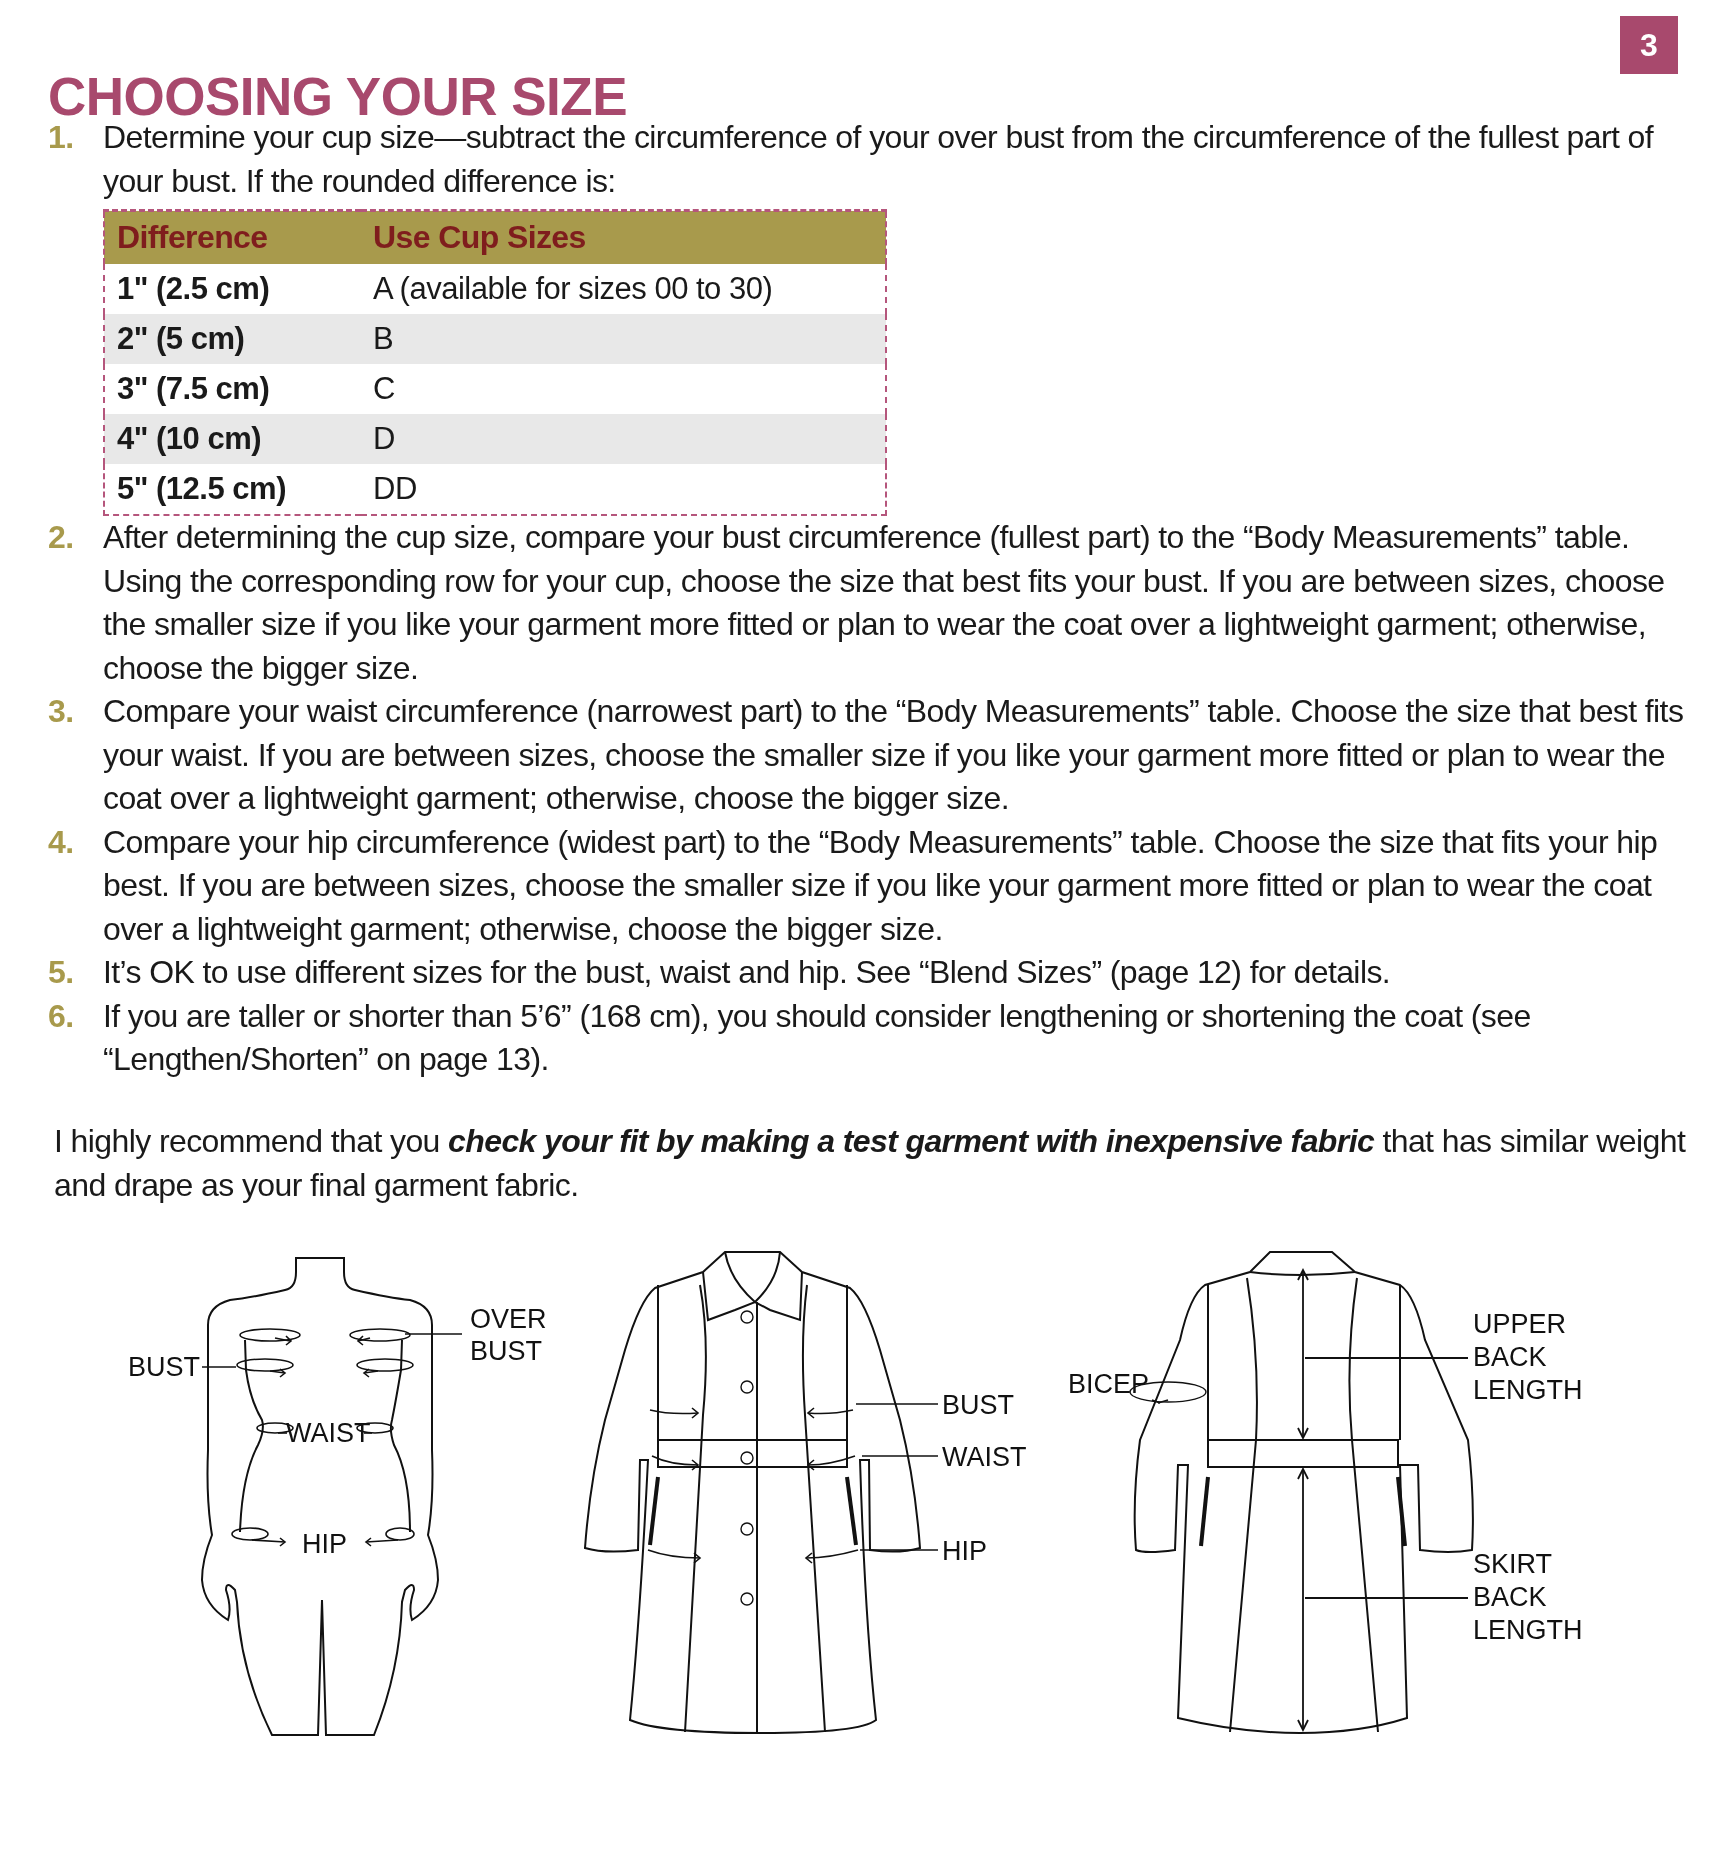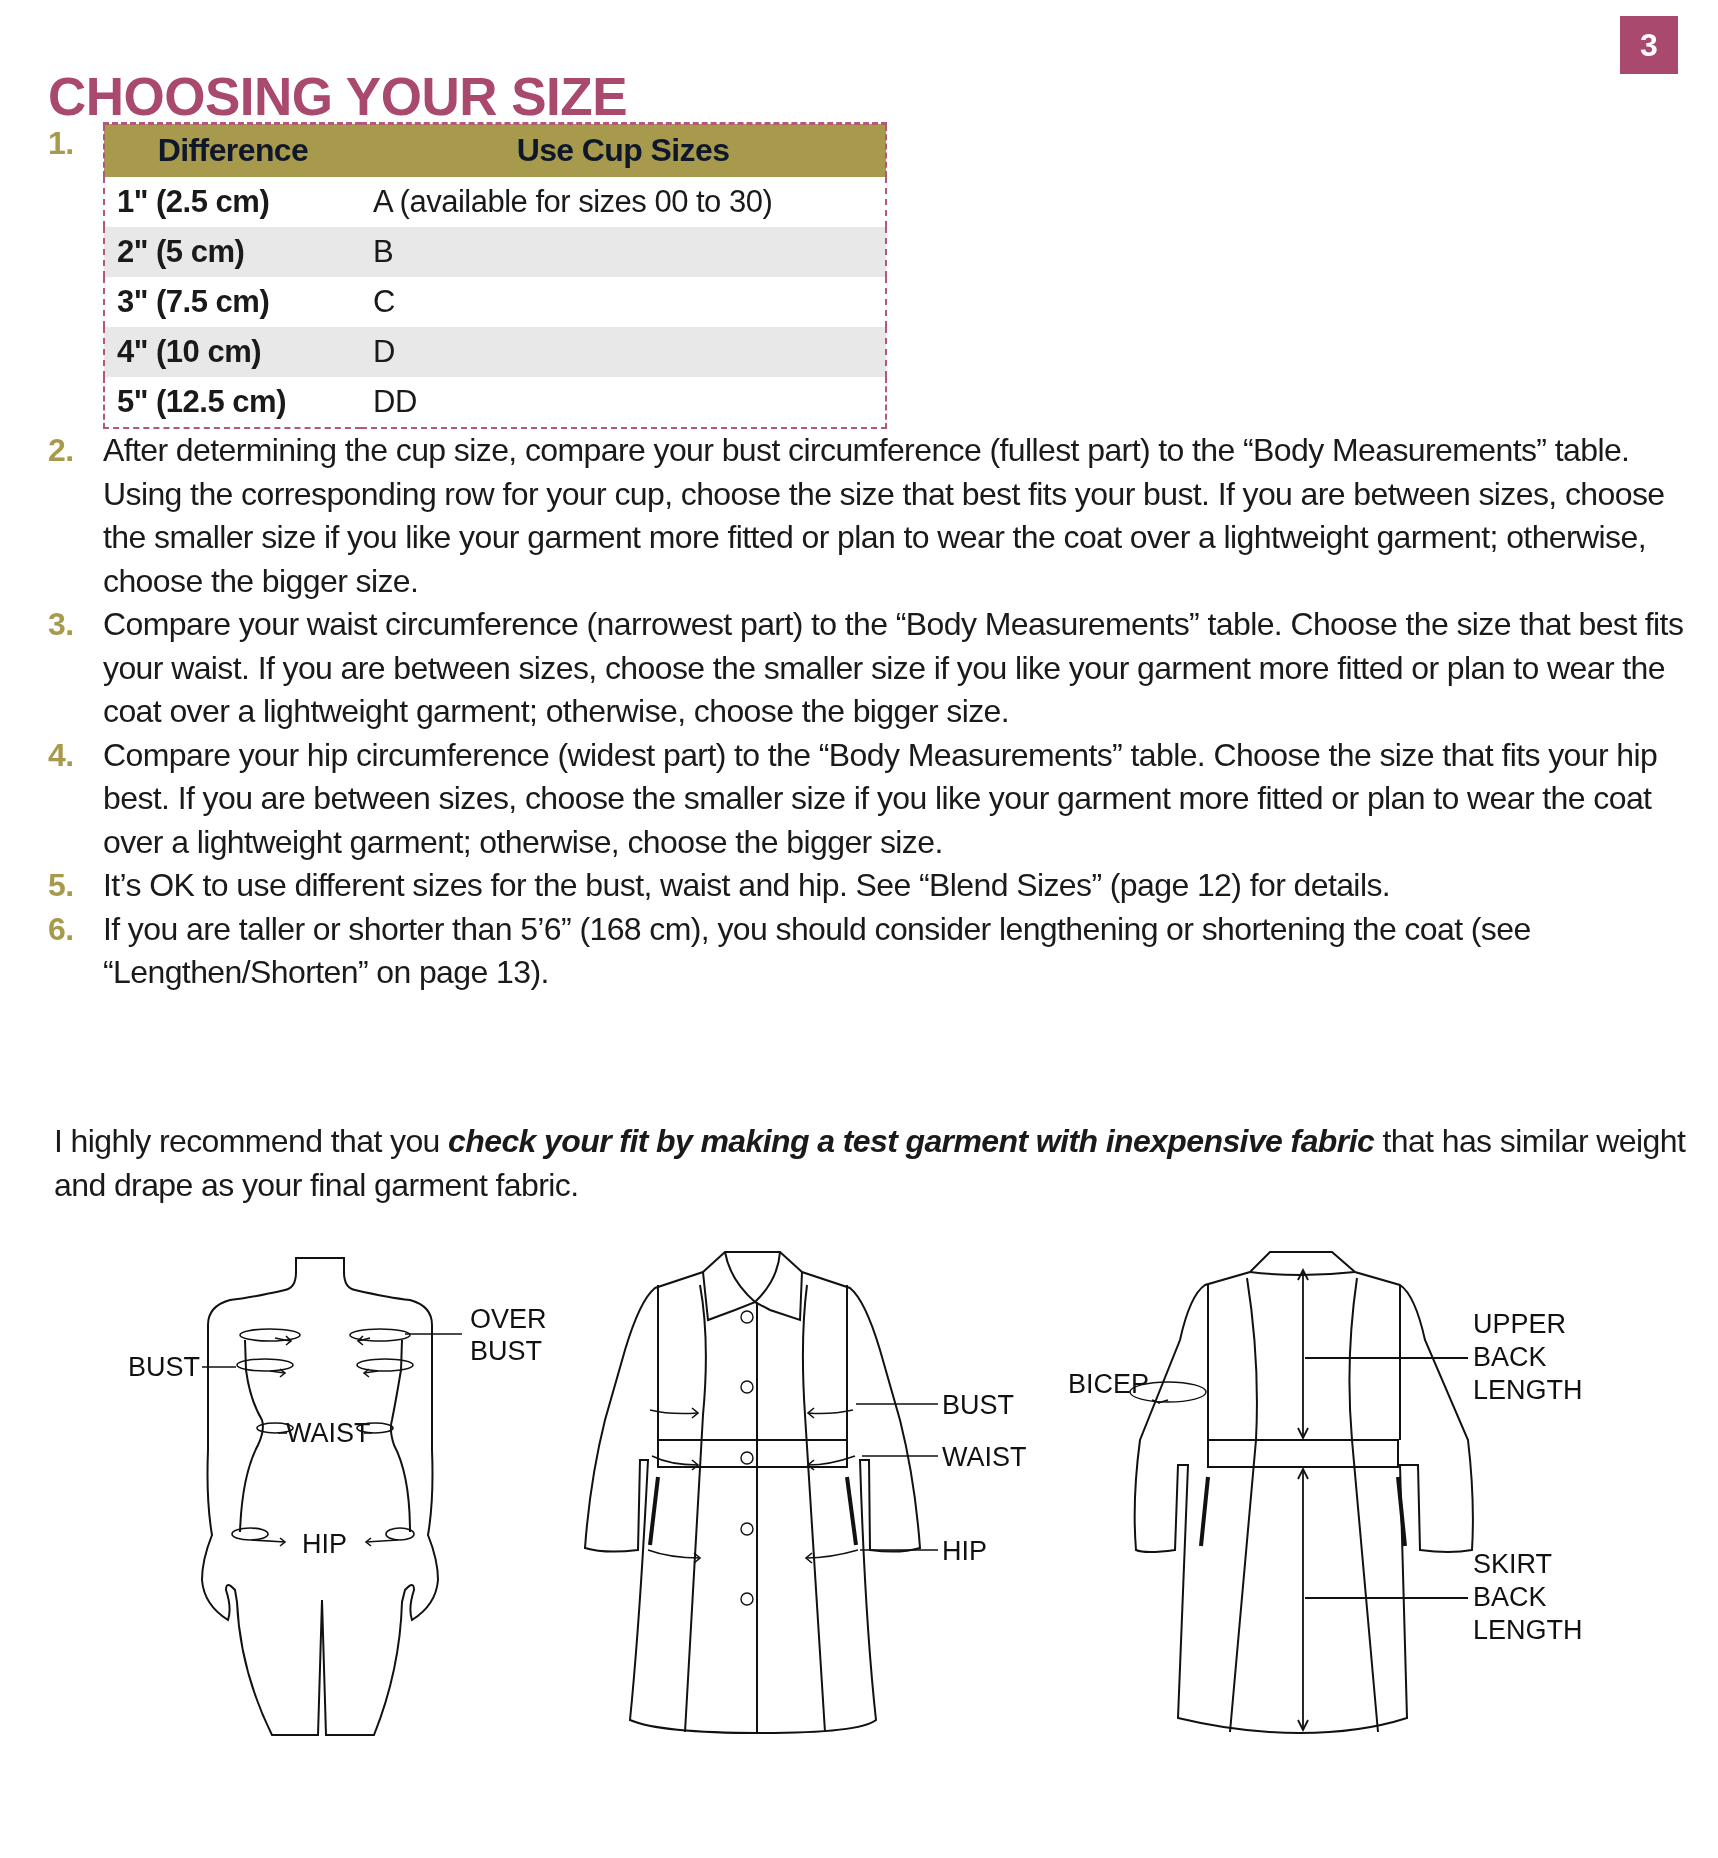--- a/index.html
+++ b/index.html
@@ -17,21 +17,21 @@
     font-size: 53px; font-weight: bold; color: #a8496d; letter-spacing: -0.5px;
   }
   .steps { position: absolute; left: 48px; top: 116px; width: 1640px; margin: 0; padding: 0; list-style: none; }
   .step { position: relative; padding-left: 55px; font-size: 32px; line-height: 43.5px; letter-spacing: -0.6px; }
   .step-num { position: absolute; left: 0; top: 0; color: #a89a4c; font-weight: bold; }
   .cup-table {
     margin: 6px 0 0 0; width: 784px; border-collapse: collapse;
     border: 2px dashed #b5567c; border-top: none;
   }
   .cup-table th {
-    background: #a89a4c; color: #0f172a; text-align: center; font-size: 32px;
+    background: #a89a4c; color: #7f1d1d; text-align: left; font-size: 32px;
     font-weight: bold; height: 52px; padding: 0 12px; letter-spacing: -0.6px;
     border-top: 3px dashed #b5567c;
   }
   .cup-table td { font-size: 31px; height: 50px; padding: 0 12px; letter-spacing: -0.5px; }
   .cup-table td.diff { font-weight: bold; width: 232px; }
   .cup-table tr.alt td { background: #e8e8e8; }
   .recommend {
     position: absolute; left: 48px; top: 1114px; width: 1640px; margin: 6px;
     font-size: 32px; line-height: 43.5px; letter-spacing: -0.6px;
   }
@@ -42,20 +42,21 @@
 </style>
 </head>
 <body>
 
 <div class="page-badge">3</div>
 <h1 class="title">CHOOSING YOUR SIZE</h1>
 
 <ol class="steps">
   <li class="step">
     <span class="step-num">1.</span>
+    <span>Determine your cup size—subtract the circumference of your over bust from the circumference of the fullest part of your bust. If the rounded difference is:</span>
     <table class="cup-table">
       <thead>
         <tr>
           <th>Difference</th>
           <th>Use Cup Sizes</th>
         </tr>
       </thead>
       <tbody>
         <tr>
           <td class="diff">1" (2.5 cm)</td>

